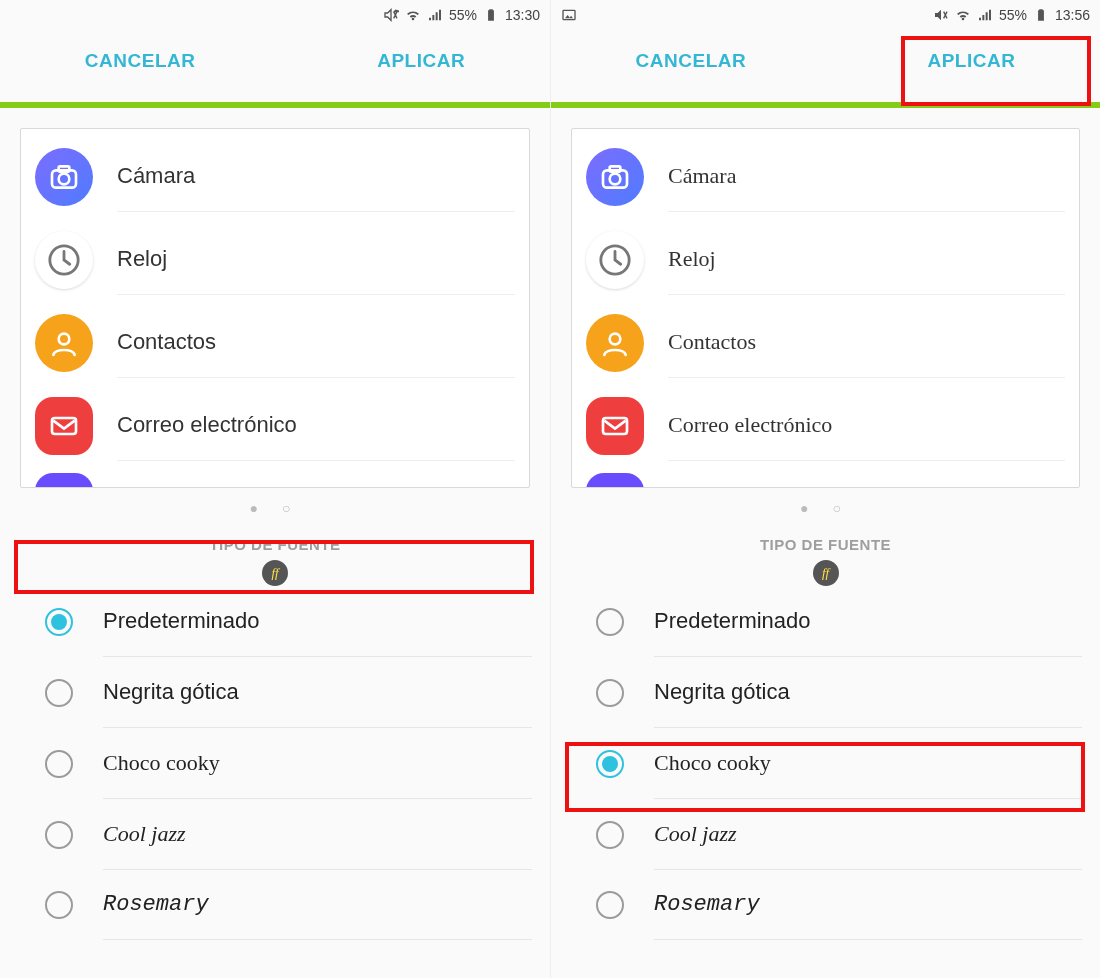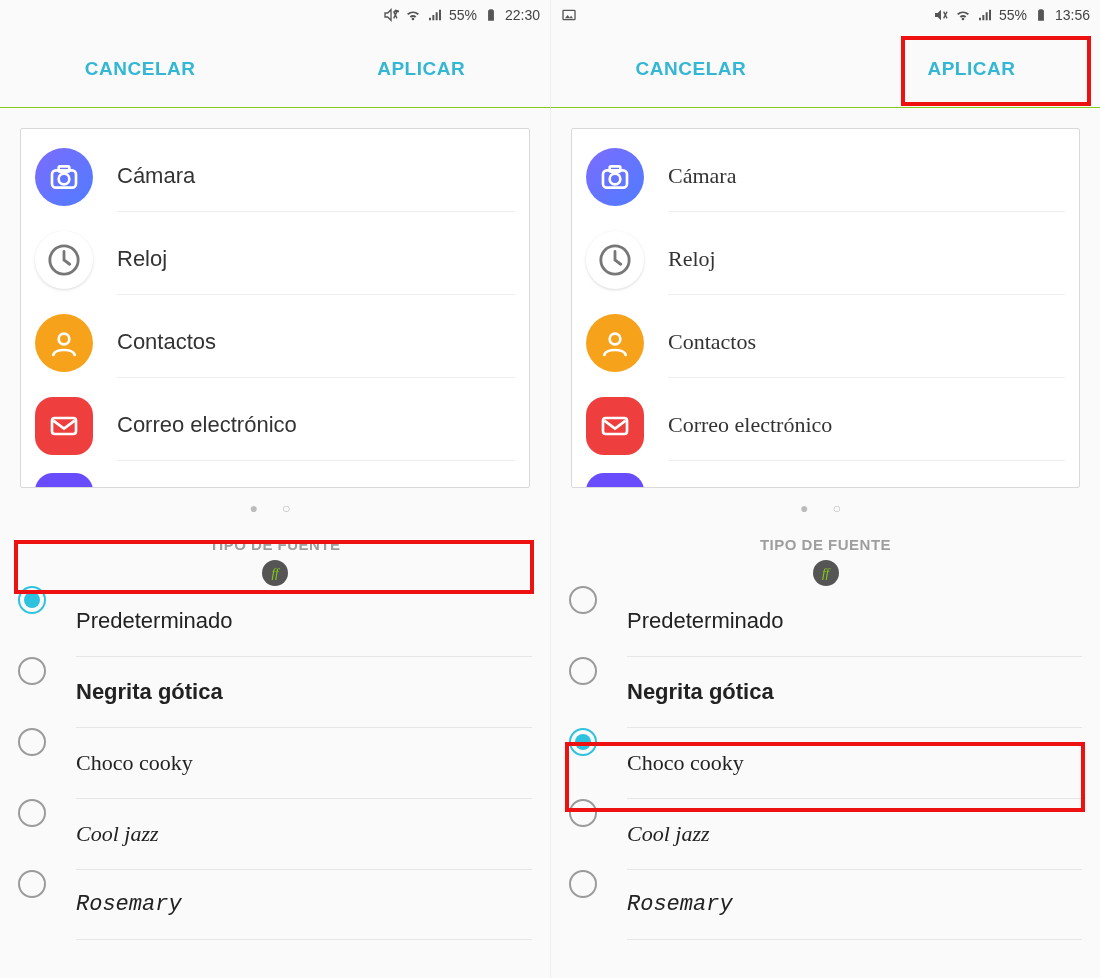--- a/index.html
+++ b/index.html
@@ -6,43 +6,43 @@
   html,body { width:1100px; height:978px; font-family: Arial, Helvetica, sans-serif; background:#fff; }
   body { display:flex; }
   .panel { width:550px; height:978px; background:#fafafa; display:flex; flex-direction:column; position:relative;}
   .panel + .panel { border-left:1px solid #eee;}
   
   .statusbar { height:30px; background:#fafafa; display:flex; align-items:center; justify-content:flex-end; padding:0 10px; gap:6px; color:#555; font-size:14px;}
   .statusbar .left-icons { margin-right:auto; display:flex; gap:6px; }
   .sb-ico { width:16px; height:16px; display:inline-flex; align-items:center; justify-content:center; color:#555;}
   .sb-txt { font-size:14px; color:#444; }
   
-  .toolbar { height:78px; display:flex; align-items:center; justify-content:space-around; border-bottom:1px solid #84cc16;gap:12px;}
+  .toolbar { height:78px; display:flex; align-items:flex-start; justify-content:space-around; border-bottom:6px solid #84cc16;gap:12px;}
   .tbtn { color:#34b7d4; font-weight:700; font-size:19px; letter-spacing:0.5px; background:none; border:none; cursor:pointer; padding:20px 40px; font-family:inherit;}
   
   .preview-wrap { padding:20px 20px 0 20px; }
   .preview { background:#fff; border:1px solid #d9d9d9; border-radius:2px; padding:6px 0 0 0; height:360px; overflow:hidden;}
   .app-row { display:flex; align-items:center; padding:6px 14px;justify-content:center; }
   .app-ico { width:58px; height:58px; border-radius:29px; display:flex; align-items:center; justify-content:center; flex:0 0 58px;}
   .app-label { font-size:22px; color:#333; margin-left:24px; flex:1; padding:22px 0; border-bottom:1px solid #eee;}
   .preview .app-row:first-child .app-label { border-top:none; }
   .dots { text-align:center; height:40px; line-height:40px; color:#bbb; font-size:14px; letter-spacing:10px;}
   
   .sect { display:flex; align-items:center; padding:0 18px; height:50px; margin-top:8px;flex-direction:column;}
   .sect-title { color:#9e9e9e; font-size:15px; font-weight:700; letter-spacing:0.5px; white-space:nowrap;}
   .sect-line { flex:1; height:1px; background:#c8c8c8; margin:0 14px;}
-  .sect-badge { width:26px; height:26px; border-radius:13px; background:#555; color:#84cc16; display:flex; align-items:center; justify-content:center; font-size:13px; font-style:italic; font-family: "Times New Roman", serif;}
+  .sect-badge { width:26px; height:26px; border-radius:13px; background:#555; color:#fde047; display:flex; align-items:center; justify-content:center; font-size:13px; font-style:italic; font-family: "Times New Roman", serif;}
   
   .font-list {}
-  .font-row { display:flex; align-items:flex-start; padding:0 18px; }
+  .font-row { display:flex; align-items:center; padding:0 18px;margin-left:27px; }
   .radio { width:28px; height:28px; border:2px solid #9b9b9b; border-radius:50%; flex:0 0 28px; display:flex; align-items:center; justify-content:center; cursor:pointer;}
   .radio.checked { border-color:#2fc2de; }
   .radio.checked::after { content:""; width:16px; height:16px; border-radius:50%; background:#2fc2de;}
   .font-label { font-size:22px; color:#222; margin-left:30px; flex:1; padding:22px 0; border-bottom:1px solid #e6e6e6;}
-  .font-bold { font-weight:700; }
+  .font-bold { font-weight:400; }
   .font-cursive1 { font-family: "Comic Sans MS", cursive; }
   .font-cursive2 { font-family: "Brush Script MT","Comic Sans MS", cursive; font-style:italic;}
   .font-serif { font-family: Liberation Mono, monospace; font-style:italic;}
   
   .hl { position:absolute; border:4px solid #e11; pointer-events:none; }
   
   svg { display:block; }
   
   .panel.cursive .app-label { font-family: "Comic Sans MS", cursive; }
 </style>
@@ -67,21 +67,21 @@
           <path d="M3 20h3v-4H3v4zm5 0h3v-8H8v8zm5 0h3V8h-3v12zm5 0h3V4h-3v16z"></path>
         </svg>
     </span>
     <span class="sb-txt">55%</span>
     <span class="sb-ico">
       <svg width="14" height="16" viewBox="0 0 24 24" fill="#555">
           <path d="M7 4h10v18H7V4zm2-2h6v2H9V2z"></path>
           <rect x="9" y="12" width="6" height="8" fill="#555"></rect>
         </svg>
     </span>
-    <span class="sb-txt">22:30</span>
+    <span class="sb-txt">13:30</span>
   </div>
 
   <div class="toolbar">
     <button class="tbtn">CANCELAR</button>
     <button class="tbtn">APLICAR</button>
   </div>
 
   <div class="preview-wrap">
     <div class="preview" id="apps-left">
         <div class="app-row">

